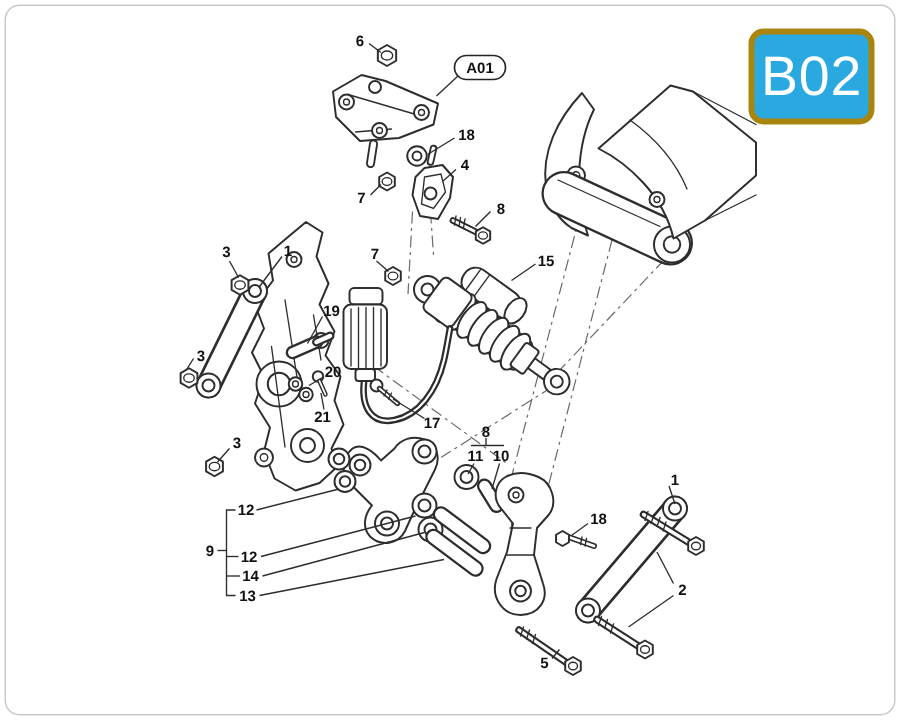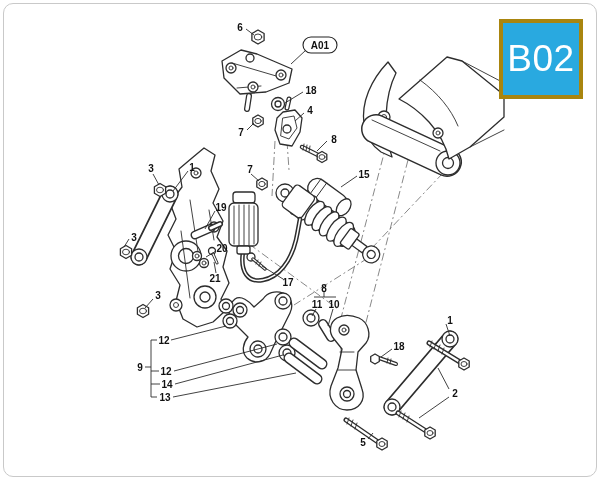--- a/index.html
+++ b/index.html
@@ -7,22 +7,22 @@
        font-family:"Liberation Sans",sans-serif;}
   .page{position:absolute;inset:3px;border:1px solid #c9c9c9;border-radius:10px;background:#fff;}
   #diagram{position:absolute;left:0;top:0;width:600px;height:480px;}
   .part{fill:#ffffff;stroke:#2d2d2d;stroke-width:1.3;stroke-linejoin:round;stroke-linecap:round;}
   .detail{fill:none;stroke:#2d2d2d;stroke-width:0.9;stroke-linecap:round;}
   .leader{fill:none;stroke:#2d2d2d;stroke-width:0.9;}
   .centerline{fill:none;stroke:#6a6a6a;stroke-width:0.8;stroke-dasharray:8 3 2 3;}
   .callout-text{font-family:"Liberation Sans",sans-serif;font-weight:bold;font-size:10px;
                 fill:#111;text-anchor:middle;}
   .callout-box{fill:#ffffff;stroke:#222;stroke-width:1.1;}
-  .badge{position:absolute;left:499px;top:19px;width:84px;height:80px;box-sizing:border-box;
-         border:4px solid #a9850e;border-radius:0;display:flex;align-items:center;
+  .badge{position:absolute;left:499px;top:19px;width:84px;height:64px;box-sizing:border-box;
+         border:4px solid #a9850e;border-radius:10px;display:flex;align-items:center;
          justify-content:center;font-size:37px;letter-spacing:0.5px;}
 </style>
 </head>
 <body>
 
 <div class="page" style="border-color: rgb(201, 201, 201);"></div>
 
 <svg id="diagram" viewBox="0 0 600 480">
 
   <g id="centerline-layer">

